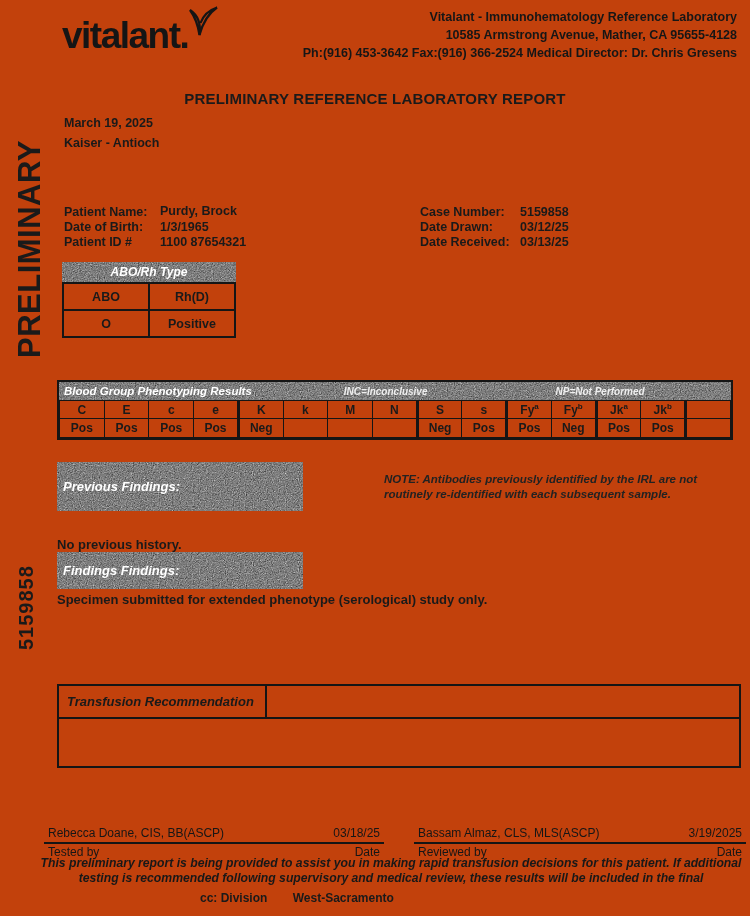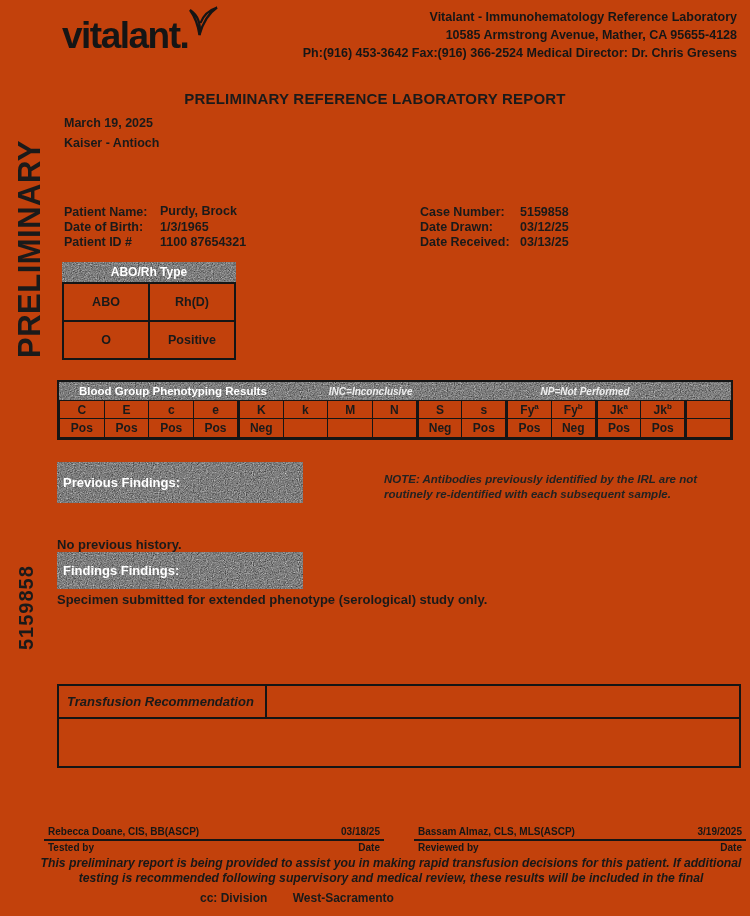--- a/index.html
+++ b/index.html
@@ -22,57 +22,57 @@
   
   .vert { transform:rotate(-90deg); transform-origin:0 0; white-space:nowrap; font-weight:700; }
   .wm-prelim { left:12px; top:358px; font-size:31px; letter-spacing:0.5px; }
   .wm-case { left:15px; top:650px; font-size:20px; letter-spacing:1px; }
 
   .b12 { font-size:12.5px; font-weight:700; line-height:15px; }
 
   
   .noisy { background:#0e0e0e; overflow:hidden; }
   .noisy svg.grain { position:absolute; left:0; top:0; width:100%; height:100%; }
-  .noisy .bar-label { position:relative; z-index:1; color:#fff; font-weight:700; }
+  .noisy .bar-label { position:relative; z-index:1; color:#fff; font-weight:700;font-style:italic; }
 
   
   .abo { left:62px; top:262px; width:174px; }
   .abo-title { height:20px; display:flex; align-items:center; justify-content:center; font-size:12px; position:relative; }
   table.grid { border-collapse:collapse; table-layout:fixed; width:100%; }
   table.grid td, table.grid th { border:2px solid #151515; text-align:center; font-size:12.5px; font-weight:700; color:#1a1a1a; }
-  .abo table td { height:38px; }
+  .abo table td { height:27px; }
 
   
   .pheno { left:57px; top:380px; width:676px; border:2px solid #151515; }
   .pheno-title { height:18px; display:flex; align-items:center; font-size:11.5px; position:relative; }
-  .pheno-title .bar-label { padding-left:20px; }
+  .pheno-title .bar-label { padding-left:5px; }
   .pheno-title .legend { position:relative; z-index:1; color:#efefef; font-style:italic; font-weight:600; font-size:10px; }
-  .pheno-title .lg1 { margin-left:62px; }
+  .pheno-title .lg1 { margin-left:92px; }
   .pheno-title .lg2 { margin-left:128px; }
   table.pgrid { border-collapse:collapse; table-layout:fixed; width:100%; }
   table.pgrid th, table.pgrid td { border:1.5px solid #151515; text-align:center; font-size:12px; font-weight:700; height:18px; padding:0; }
   table.pgrid td { height:19px; }
   table.pgrid .gsep { border-left:3.5px solid #151515; }
   table.pgrid sup { font-size:8px; font-weight:700; }
 
   
   .find-bar { width:246px; display:flex; align-items:center; }
-  .prev-bar { left:57px; top:462px; height:41px; }
+  .prev-bar { left:57px; top:462px; height:49px; }
   .curr-bar { left:57px; top:552px; height:37px; }
   .find-bar .bar-label { padding-left:6px; font-size:13px; }
   .find-body { left:57px; font-size:13px; font-weight:700; }
   .note-block { left:384px; top:472px; width:354px; font-size:11.5px; font-style:italic; font-weight:600; line-height:15px; color:#222; }
 
   
   .tx-box { left:57px; top:684px; width:684px; height:84px; border:2px solid #151515; }
   .tx-head { height:33px; border-bottom:2px solid #151515; display:flex; }
   .tx-cell { width:208px; border-right:2px solid #151515; display:flex; align-items:center; padding-left:8px; font-size:13px; font-weight:700; font-style:italic; }
 
   
-  .sig { font-size:10px; font-weight:700; color:#161616;text-align:right; }
+  .sig { font-size:12px; font-weight:400; color:#161616;text-align:right; }
   .sig-line { border-bottom:2.5px solid #151515; display:flex; justify-content:space-between; padding:0 4px 2px 4px; }
   .sig-labels { display:flex; justify-content:space-between; padding:1px 4px 0 4px; }
   .sig-left { left:44px; top:826px; width:340px; }
   .sig-right { left:414px; top:826px; width:332px; }
 
   .disclaimer { left:35px; top:856px; width:712px; text-align:center; font-size:12.2px; font-weight:700; font-style:italic; line-height:15px; color:#181818; }
   .cc-line { left:200px; top:891px; font-size:12px; font-weight:600; }
   .cc-line .cc-val { margin-left:22px; }
 </style>
 </head>

